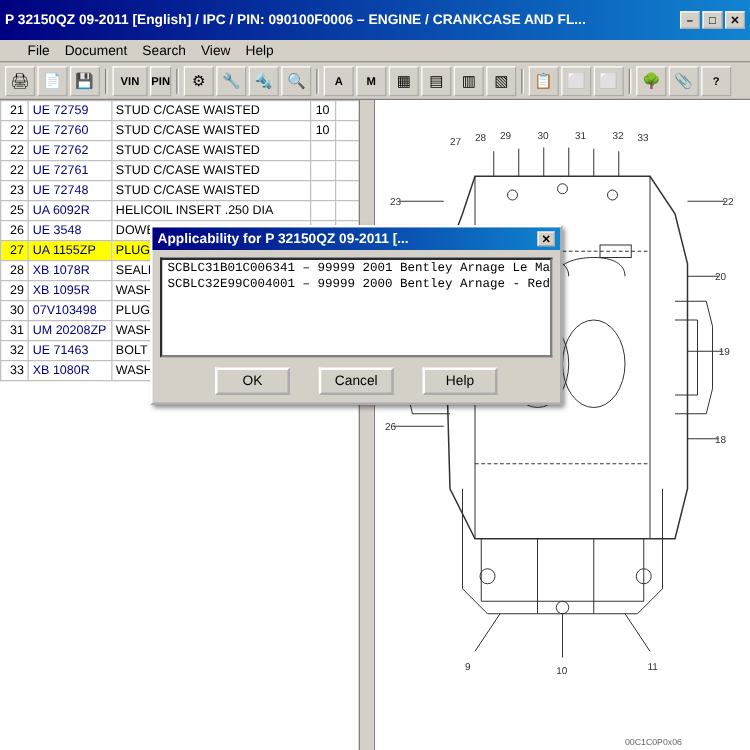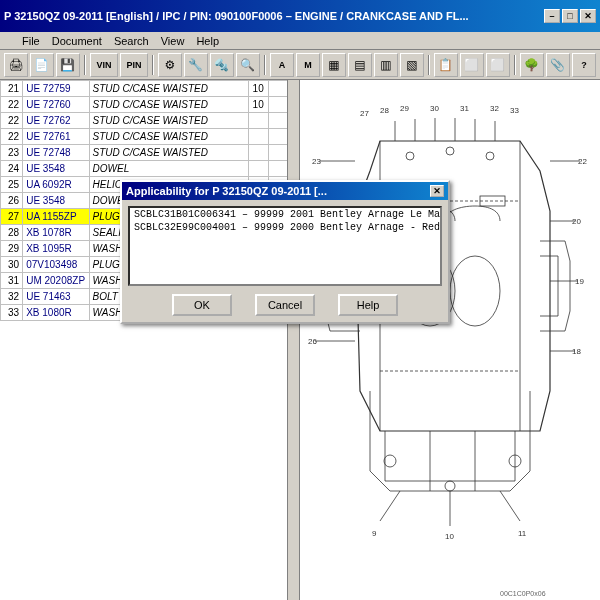--- a/index.html
+++ b/index.html
@@ -108,21 +108,21 @@
     .parts-table td {
       border: 1px solid #c0c0c0;
       padding: 1px 3px;
       height: 16px;
       white-space: nowrap;
       overflow: hidden;
     }
 
     .col-num { width: 22px; text-align: right; }
     .col-ref { width: 60px; color: #000080; }
-    .col-desc { width: 140px; font-style: italic; }
+    .col-desc { width: 140px; }
     .col-qty { width: 20px; text-align: center; }
     .col-extra { width: 30px; }
 
     .highlighted-row td { background: #ffff00; }
 
     
     .right-panel {
       flex: 1;
       background: white;
       overflow: hidden;
@@ -241,21 +241,21 @@
   <span class="menu-item">View</span>
   <span class="menu-item">Help</span>
 </div>
 
 <div class="toolbar">
   <div class="toolbar-btn">🖨</div>
   <div class="toolbar-btn">📄</div>
   <div class="toolbar-btn">💾</div>
   <div class="toolbar-separator"></div>
   <div class="toolbar-btn" style="width:28px;font-size:9px;font-weight:bold;">VIN</div>
-  <div class="toolbar-btn" style="width:28px;font-size:9px;font-weight:bold;">PIN</div>
+  <div class="toolbar-btn" style="width:17px;font-size:9px;font-weight:bold;">PIN</div>
   <div class="toolbar-separator"></div>
   <div class="toolbar-btn">⚙</div>
   <div class="toolbar-btn">🔧</div>
   <div class="toolbar-btn">🔩</div>
   <div class="toolbar-btn">🔍</div>
   <div class="toolbar-separator"></div>
   <div class="toolbar-btn" style="font-size:9px;font-weight:bold;">A</div>
   <div class="toolbar-btn" style="font-size:9px;font-weight:bold;">M</div>
   <div class="toolbar-btn">▦</div>
   <div class="toolbar-btn">▤</div>
@@ -305,27 +305,20 @@
     <td class="col-extra"></td>
   </tr>
           <tr>
     <td class="col-num">23</td>
     <td class="col-ref" style="color:#000080;">UE 72748</td>
     <td class="col-desc">STUD C/CASE WAISTED</td>
     <td class="col-qty"></td>
     <td class="col-extra"></td>
   </tr>
           <tr>
-    <td class="col-num">24</td>
-    <td class="col-ref" style="color:#000080;">UE 3548</td>
-    <td class="col-desc">DOWEL</td>
-    <td class="col-qty"></td>
-    <td class="col-extra"></td>
-  </tr>
-          <tr>
     <td class="col-num">25</td>
     <td class="col-ref" style="color:#000080;">UA 6092R</td>
     <td class="col-desc">HELICOIL INSERT .250 DIA</td>
     <td class="col-qty"></td>
     <td class="col-extra"></td>
   </tr>
           <tr>
     <td class="col-num">26</td>
     <td class="col-ref" style="color:#000080;">UE 3548</td>
     <td class="col-desc">DOWEL</td>

